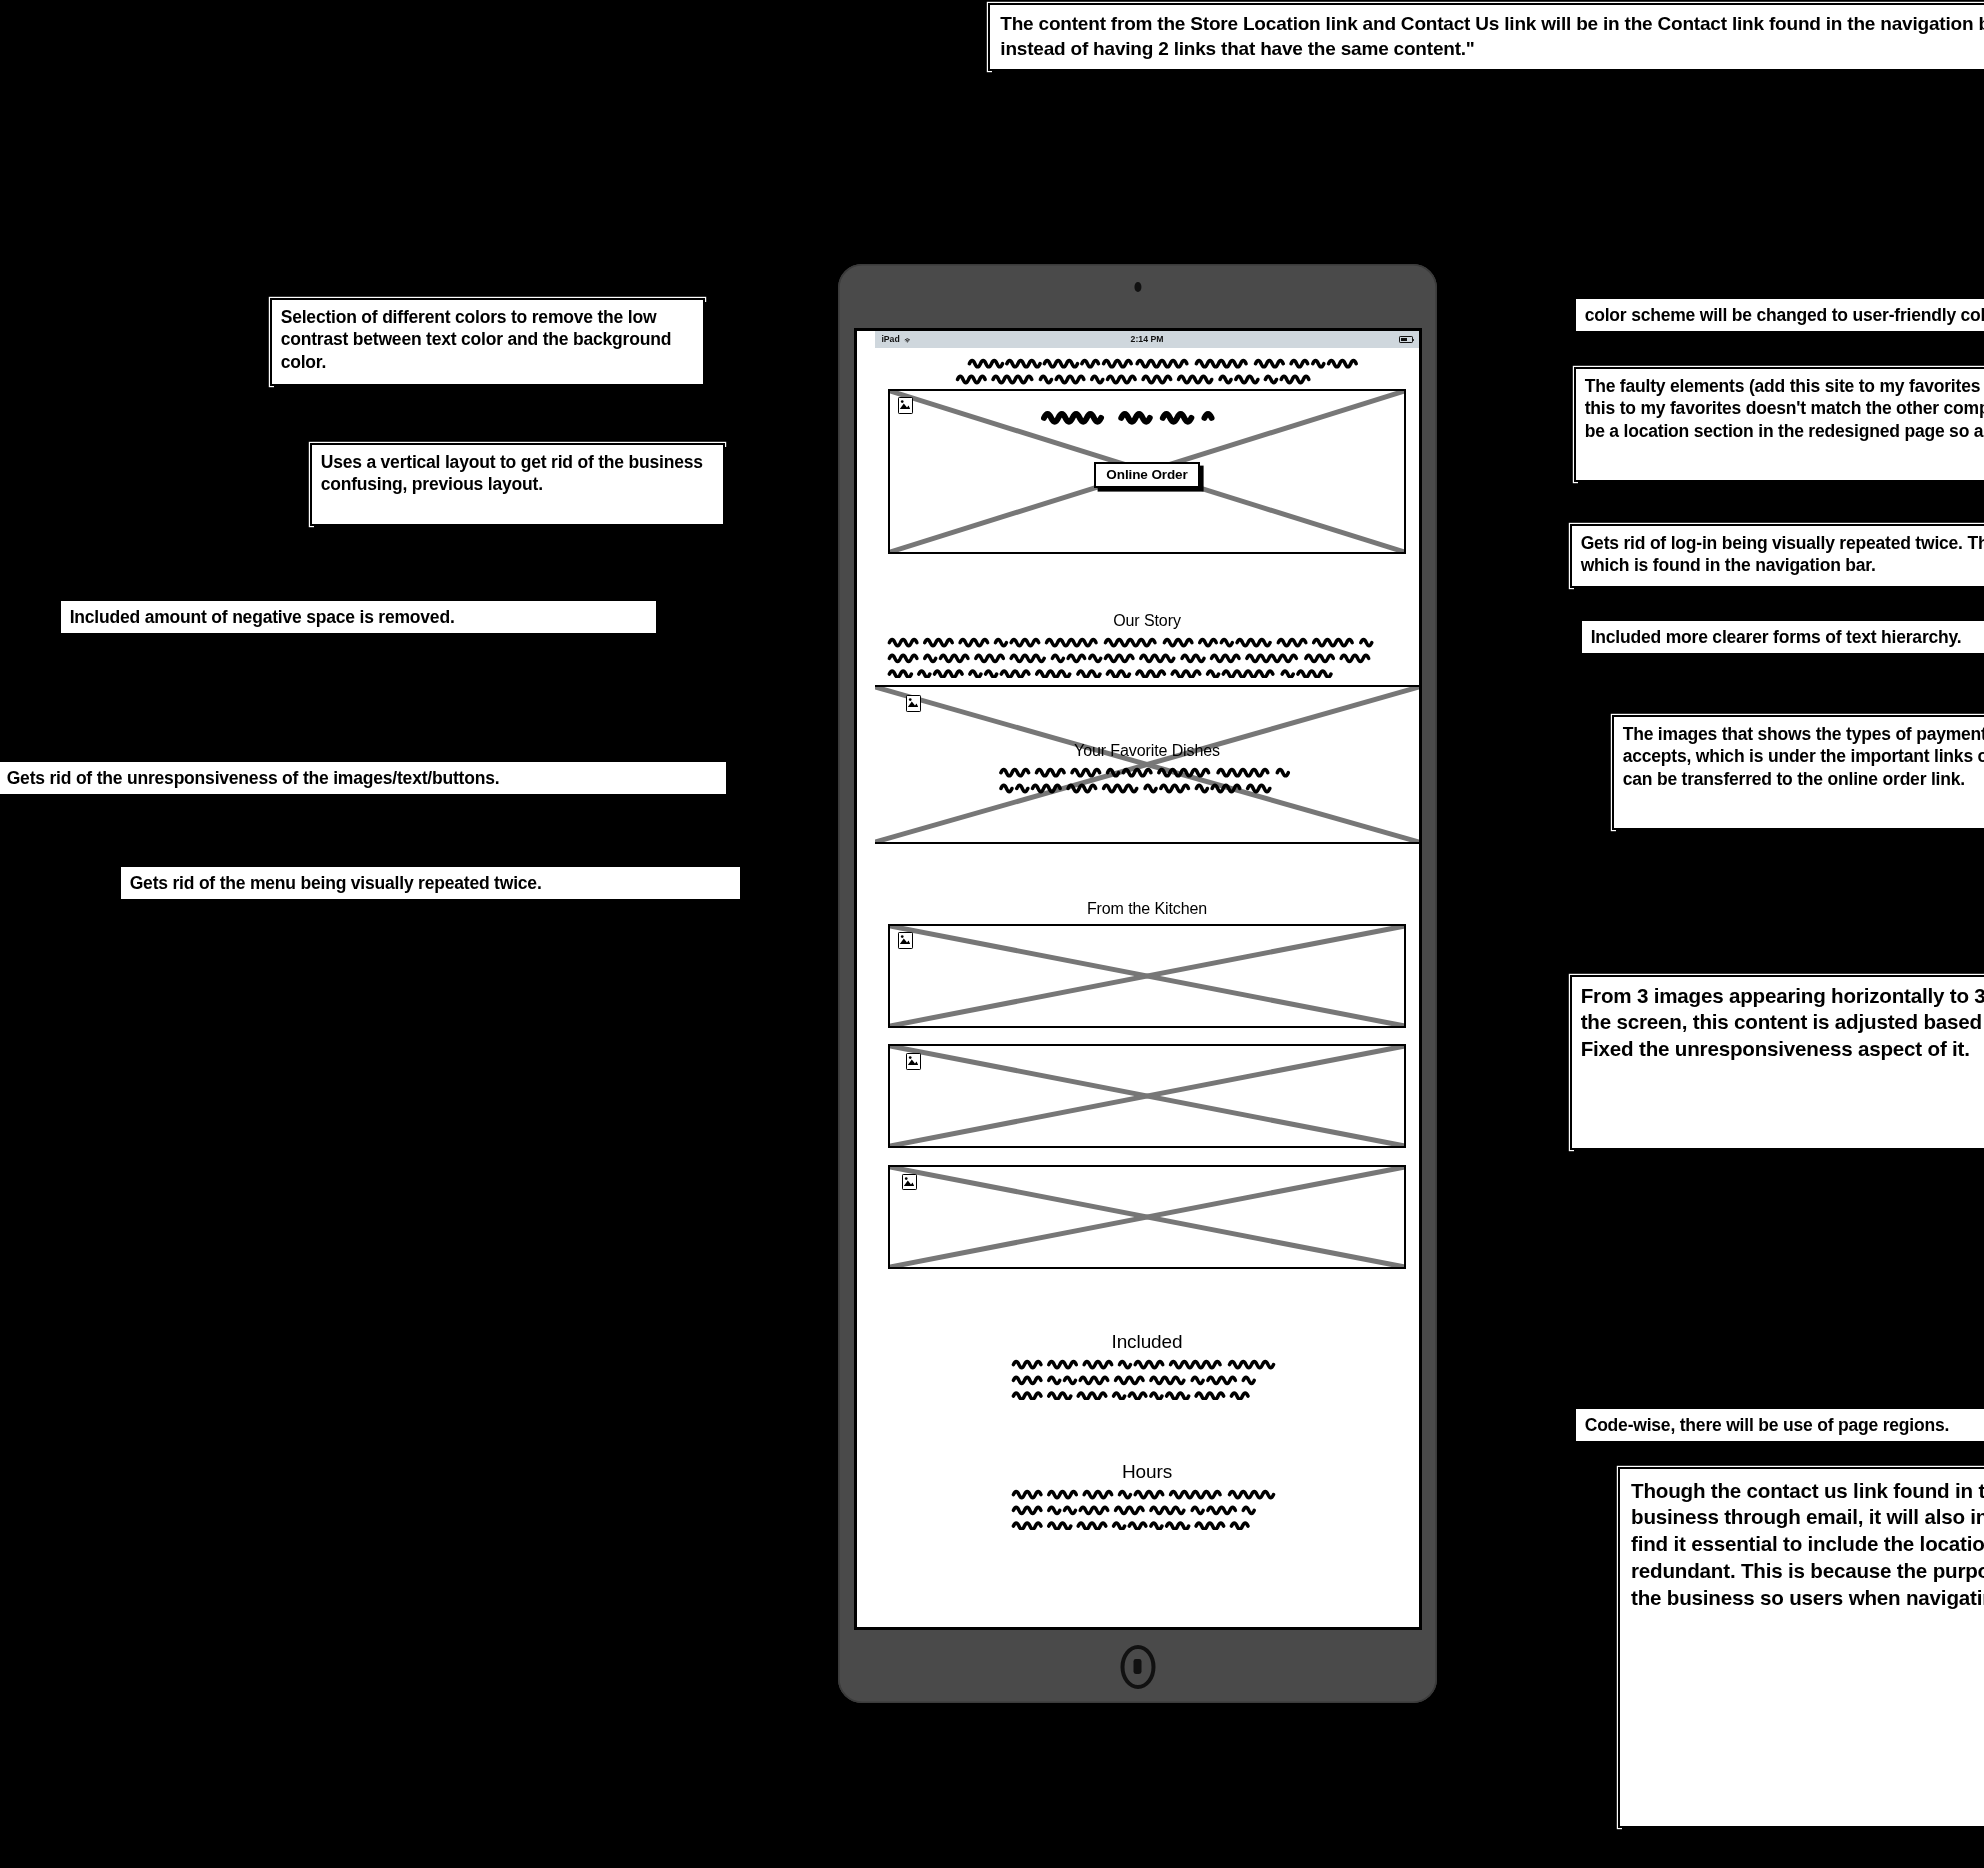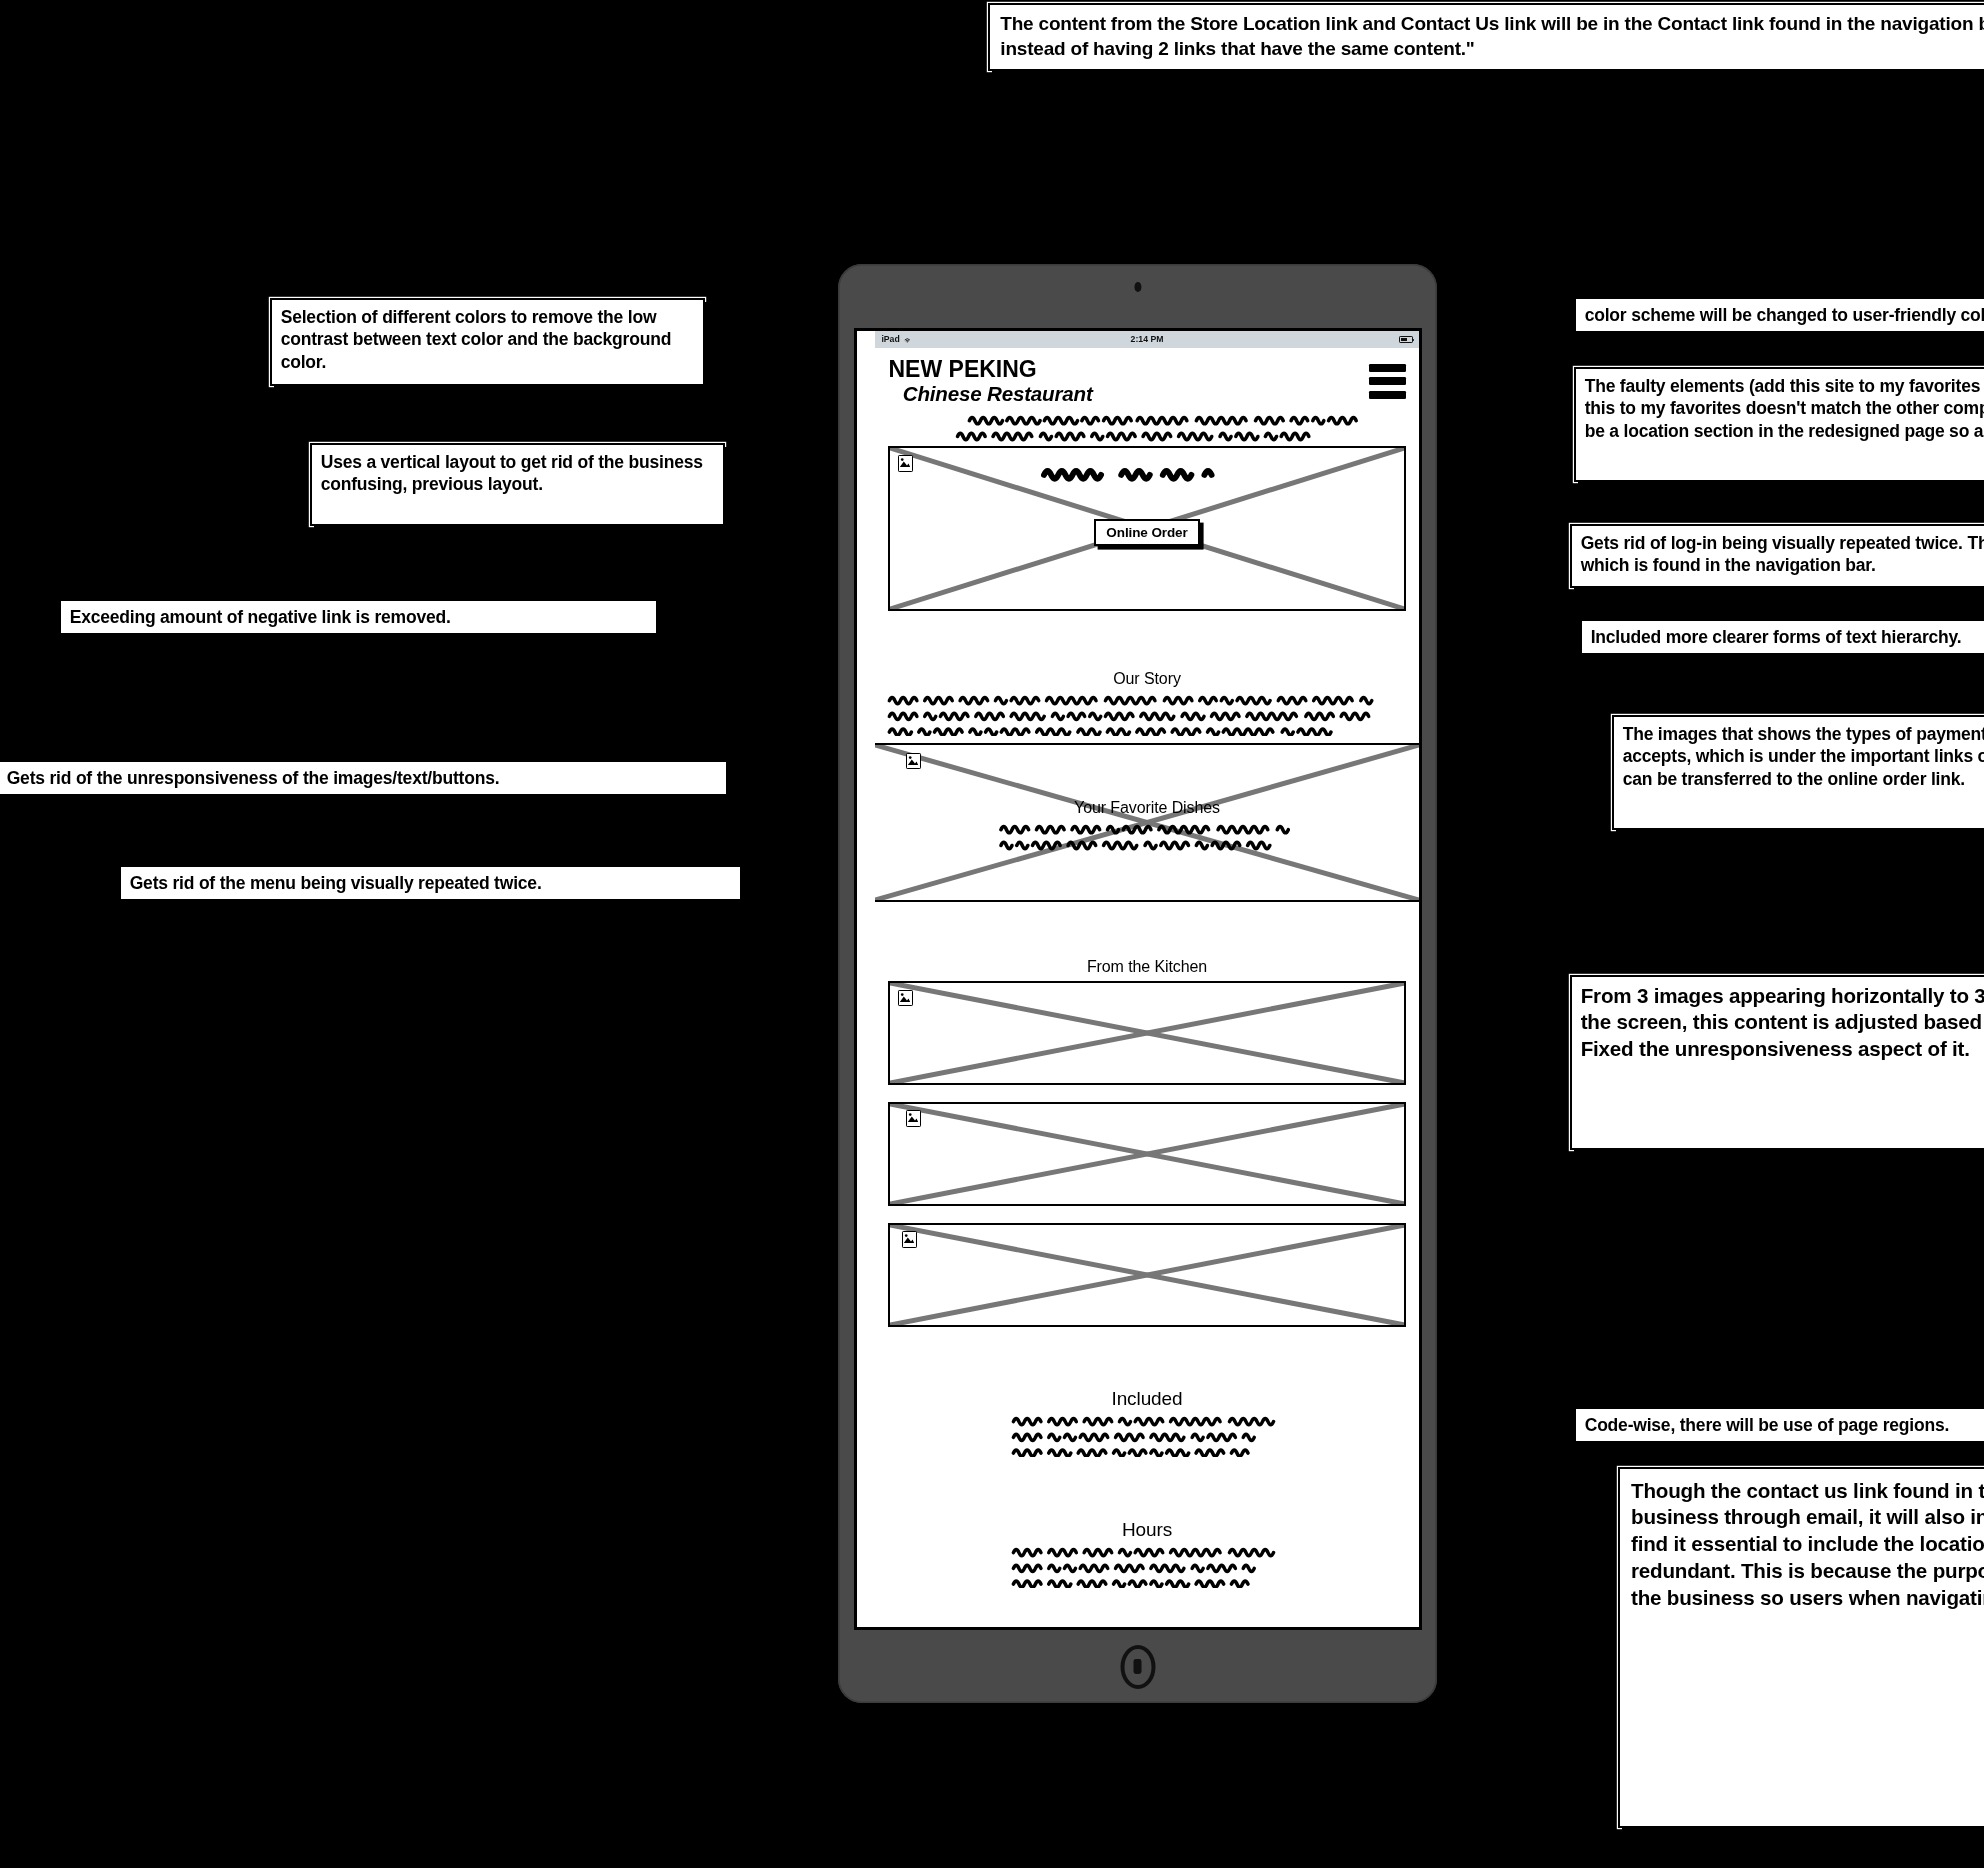--- a/index.html
+++ b/index.html
@@ -181,21 +181,21 @@
 
 <div class="note" style="left:270px; top:298px; width:435px; min-height:88px; font-size:17.5px;">
   <span>Selection of different colors to remove the low contrast between text color and the background color.</span>
 </div>
 
 <div class="note" style="left:310px; top:443px; width:415px; min-height:83px; font-size:17.5px;">
   <span>Uses a vertical layout to get rid of the business confusing, previous layout.</span>
 </div>
 
 <div class="note thin" style="left:59px; top:599px; width:599px; font-size:17.5px; padding:4.8px 8.7px;">
-  <span>Exceeding amount of negative link is removed.</span>
+  <span>Included amount of negative space is removed.</span>
 </div>
 
 <div class="note thin" style="left:-4px; top:760px; width:732px; font-size:17.5px; padding:4.8px 8.7px;">
   <span>Gets rid of the unresponsiveness of the images/text/buttons.</span>
 </div>
 
 <div class="note thin" style="left:119px; top:865px; width:623px; font-size:17.5px; padding:4.8px 8.7px;">
   <span>Gets rid of the menu being visually repeated twice.</span>
 </div>
 
@@ -251,31 +251,20 @@
       <span class="sb-mid">2:14 PM</span>
       <span class="sb-right">
         <span class="batt">
             <i></i>
           </span>
       </span>
     </div>
 
     <div id="page">
 
-      <div class="brand-row">
-        <div>
-          <div class="brand-name">NEW PEKING</div>
-          <div class="brand-sub">Chinese Restaurant</div>
-        </div>
-        <div class="hamburger">
-          <span></span>
-            <span></span>
-            <span></span>
-        </div>
-      </div>
 
       <div class="scribble-wrap">
         <svg class="scribble" width="468" height="30" viewBox="0 0 1180 76" aria-hidden="true">
           <g stroke="#000" stroke-width="9" fill="none" stroke-linecap="round">
             <path d="M140 22 q7 -16 14 0 q7 16 14 0 q7 -16 14 0 q7 16 14 0 q7 -16 14 0 q7 16 14 0"></path>
             <path d="M235 22 q7 -16 14 0 q7 16 14 0 q7 -16 14 0 q7 16 14 0 q7 -16 14 0 q7 16 14 0"></path>
             <path d="M330 22 q7 -16 14 0 q7 16 14 0 q7 -16 14 0 q7 16 14 0 q7 -16 14 0 q7 16 14 0"></path>
             <path d="M425 22 q7 -16 14 0 q7 16 14 0 q7 -16 14 0"></path>
             <path d="M480 22 q7 -16 14 0 q7 16 14 0 q7 -16 14 0 q7 16 14 0 q7 -16 14 0"></path>
             <path d="M565 22 q7 -16 14 0 q7 16 14 0 q7 -16 14 0 q7 16 14 0 q7 -16 14 0 q7 16 14 0 q7 -16 14 0 q7 16 14 0 q7 -16 14 0"></path>

